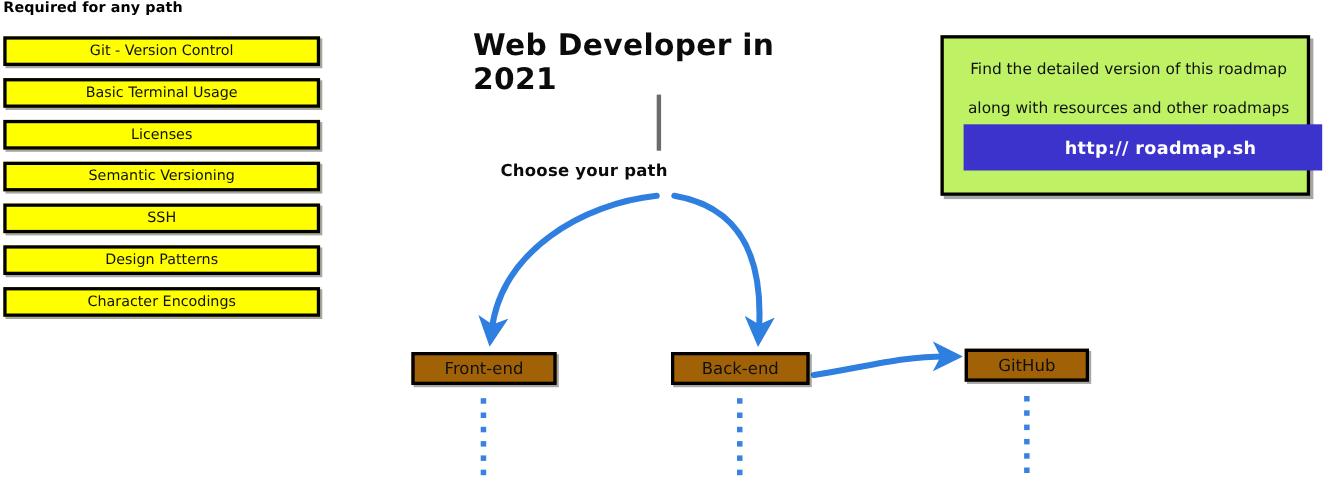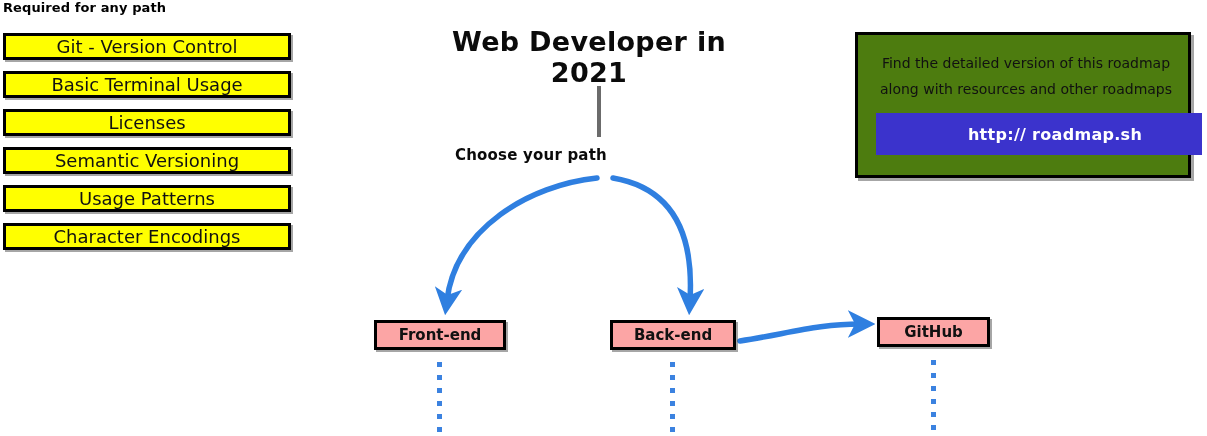--- a/index.html
+++ b/index.html
@@ -43,31 +43,30 @@
     margin-bottom: 11px;
     background: #ffff00;
     border: 3px solid #000000;
     box-sizing: border-box;
     display: flex;
     align-items: center;
     justify-content: center;
     box-shadow: 2px 2px 0 rgba(0,0,0,0.35);
   }
   .req-item span {
-    font-size: 18px;
+    font-size: 13px;
     color: #111111;
     line-height: 1;
     white-space: nowrap;
   }
   .title-wrap {
     position: absolute;
-    left: 414px;
+    left: 430px;
     top: 26px;
     width: 350px;
-    text-align: center;
   }
   .title-wrap span {
     font-size: 27px;
     font-weight: bold;
     color: #0b0b0b;
     letter-spacing: 0.3px;
   }
   .stem-line {
     position: absolute;
     left: 597px;
@@ -94,28 +93,27 @@
     left: 0;
     top: 0;
     width: 1207px;
     height: 436px;
     pointer-events: none;
   }
 
   
   .path-box {
     position: absolute;
-    background: #fca5a5;
+    background: #a16207;
     border: 3px solid #000000;
     box-sizing: border-box;
     display: flex;
     align-items: center;
     justify-content: center;
     box-shadow: 2px 2px 0 rgba(0,0,0,0.35);
-    font-weight: bold;
   }
   .path-box span {
     font-size: 15px;
     color: #111111;
     white-space: nowrap;
   }
   #box-frontend { left: 374px; top: 320px; width: 132px; height: 30px; }
   #box-backend  { left: 610px; top: 320px; width: 126px; height: 30px; }
   #box-devops   { left: 877px; top: 317px; width: 113px; height: 30px; }
 
@@ -134,36 +132,36 @@
   #trail-backend  { left: 670px; top: 362px; }
   #trail-devops   { left: 931px; top: 360px; }
 
   
   .info-box {
     position: absolute;
     left: 855px;
     top: 32px;
     width: 336px;
     height: 146px;
-    background: #4d7c0f;
+    background: #bef264;
     border: 3px solid #000000;
     box-sizing: border-box;
     box-shadow: 3px 3px 0 rgba(0,0,0,0.35);
   }
   .info-line {
     position: absolute;
     left: 0;
     width: 336px;
     text-align: center;
     font-size: 14px;
     color: #111111;
     white-space: nowrap;
   }
   #info-line-1 { top: 20px; }
-  #info-line-2 { top: 46px; }
+  #info-line-2 { top: 56px; }
   .info-button {
     position: absolute;
     left: 18px;
     top: 78px;
     width: 294px;
     height: 42px;
     background: #3b33cc;
     display: flex;
     align-items: center;
     justify-content: center;
@@ -190,21 +188,24 @@
       <div class="req-item">
         <span>Basic Terminal Usage</span>
       </div>
       <div class="req-item">
         <span>Licenses</span>
       </div>
       <div class="req-item">
         <span>Semantic Versioning</span>
       </div>
       <div class="req-item">
-        <span>Usage Patterns</span>
+        <span>SSH</span>
+      </div>
+      <div class="req-item">
+        <span>Design Patterns</span>
       </div>
       <div class="req-item">
         <span>Character Encodings</span>
       </div>
     </div>
 
   <div class="title-wrap">
     <span>Web Developer in 2021</span>
   </div>
 

